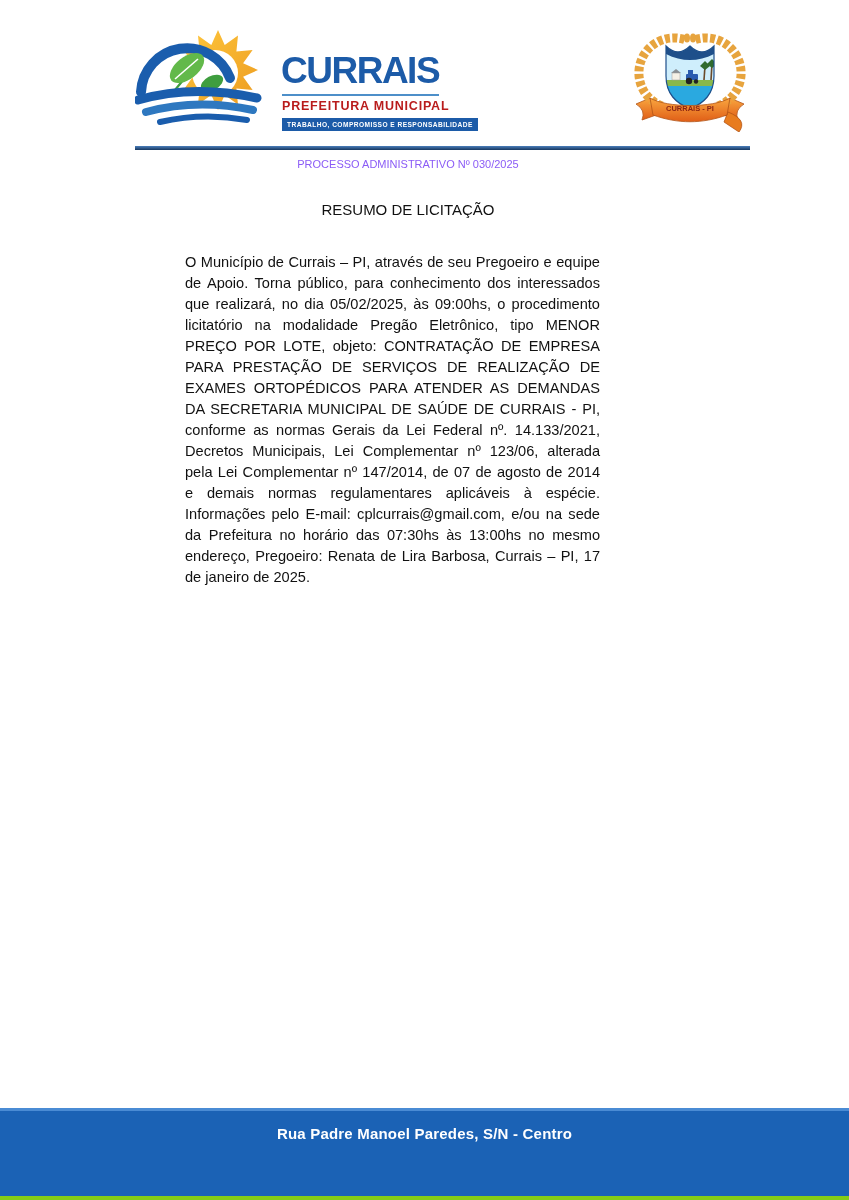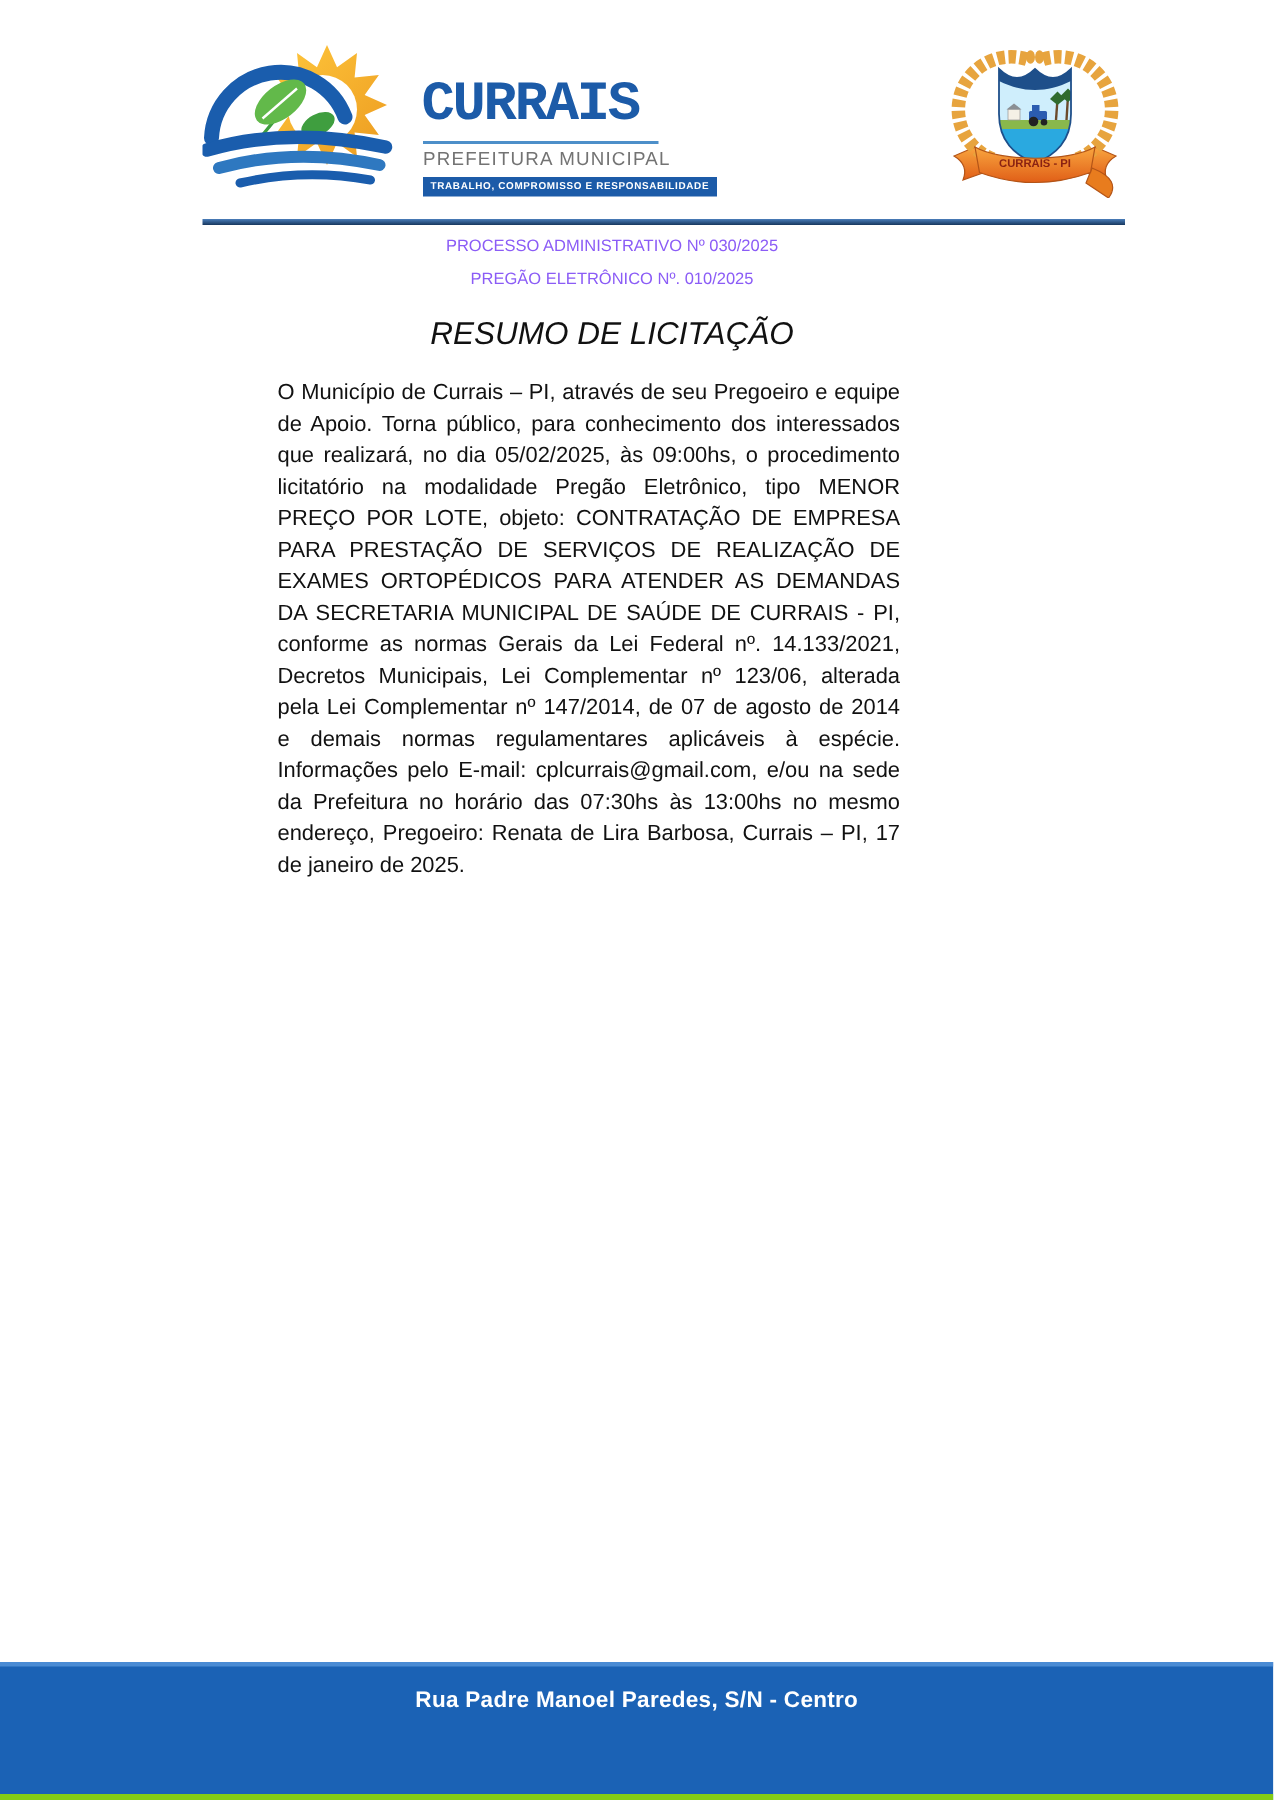--- a/index.html
+++ b/index.html
@@ -9,44 +9,44 @@
     background:#ffffff; overflow:hidden;
     font-family:"Liberation Sans", sans-serif; color:#1a1a1a;
   }
 
   
   .logo-left { position:absolute; left:135px; top:28px; display:flex; align-items:flex-start; }
   .logo-graphic { width:140px; height:104px; display:block; }
   .brand-block { margin-left:6px; margin-top:24px; width:170px; }
   .brand-name {
     display:block; font-size:37px; font-weight:bold; color:#1c5ba8;
-    letter-spacing:-1.5px; line-height:1.0;font-family:Liberation Mono, monospace;
+    letter-spacing:-1.5px; line-height:1.0;
   }
   .brand-rule { width:157px; height:2px; background:#4d8fc9; margin:5px 0 3px 1px; }
   .brand-subtitle {
-    display:block; font-size:12.5px; color:#737373; letter-spacing:0.8px;
-    font-weight:400; margin-left:1px; white-space:nowrap;
+    display:block; font-size:12.5px; color:#b91c1c; letter-spacing:0.8px;
+    font-weight:700; margin-left:1px; white-space:nowrap;
   }
   .brand-motto {
     display:inline-block; background:#1c5ba8; color:#ffffff;
     font-size:6.6px; font-weight:bold; letter-spacing:0.45px;
     padding:3px 5px; margin-top:4px; margin-left:1px; white-space:nowrap;
   }
   .coat-of-arms { position:absolute; left:632px; top:28px; width:116px; height:104px; }
 
   .header-divider {
     position:absolute; left:135px; top:146px; width:615px; height:4px;
     background:linear-gradient(#4a7ebb, #17375e);
   }
 
   
   .titles { position:absolute; left:200px; top:153px; width:416px; text-align:center; }
   .title-line { font-size:11px; line-height:22px; color:#8b5cf6; }
-  .subtitle-line { position:absolute; left:200px; top:211px; width:416px; text-align:center;
-                   font-size:21px; color:#111;font-style:italic; }
+  .subtitle-line { position:absolute; left:200px; top:201px; width:416px; text-align:center;
+                   font-size:15px; color:#111; }
   .body-par {
     position:absolute; left:185px; top:252px; width:415px;
     font-size:14.6px; line-height:21px; text-align:justify; color:#111;
   }
 
   
   .footer-band {
     position:absolute; left:0; bottom:0; width:849px; height:92px;
     background:#1b62b5; border-top:3px solid #4a8bd4; border-bottom:4px solid #84cc16;
     text-align:center; padding-top:11px;
@@ -151,21 +151,20 @@
     <g>
       <path d="M18,70 C35,80 81,80 98,70 L95,87 C70,96 46,96 21,87 Z" fill="url(#ribGrad)" stroke="#b35417" stroke-width="0.8"></path>
       <text x="58" y="83" text-anchor="middle" font-size="7.5" font-weight="bold" fill="#8a2212" font-family="Liberation Sans, sans-serif">CURRAIS - PI</text>
     </g>
   </svg>
 
   <div class="header-divider"></div>
 
   <div class="titles">
     <div class="title-line">PROCESSO ADMINISTRATIVO Nº 030/2025</div>
-    <div class="title-line">PREGÃO ELETRÔNICO Nº. 010/2025</div>
   </div>
   <div class="subtitle-line">RESUMO DE LICITAÇÃO</div>
 
   <p class="body-par">O Município de Currais – PI, através de seu Pregoeiro e equipe de Apoio. Torna público, para conhecimento dos interessados que realizará, no dia 05/02/2025, às 09:00hs, o procedimento licitatório na modalidade Pregão Eletrônico, tipo MENOR PREÇO POR LOTE, objeto: CONTRATAÇÃO DE EMPRESA PARA PRESTAÇÃO DE SERVIÇOS DE REALIZAÇÃO DE EXAMES ORTOPÉDICOS PARA ATENDER AS DEMANDAS DA SECRETARIA MUNICIPAL DE SAÚDE DE CURRAIS - PI, conforme as normas Gerais da Lei Federal nº. 14.133/2021, Decretos Municipais, Lei Complementar nº 123/06, alterada pela Lei Complementar nº 147/2014, de 07 de agosto de 2014 e demais normas regulamentares aplicáveis à espécie. Informações pelo E-mail: cplcurrais@gmail.com, e/ou na sede da Prefeitura no horário das 07:30hs às 13:00hs no mesmo endereço, Pregoeiro: Renata de Lira Barbosa, Currais – PI, 17 de janeiro de 2025.</p>
 
   <div class="footer-band">
     <div class="footer-line">Rua Padre Manoel Paredes, S/N - Centro</div>
   </div>
 
 </div>

